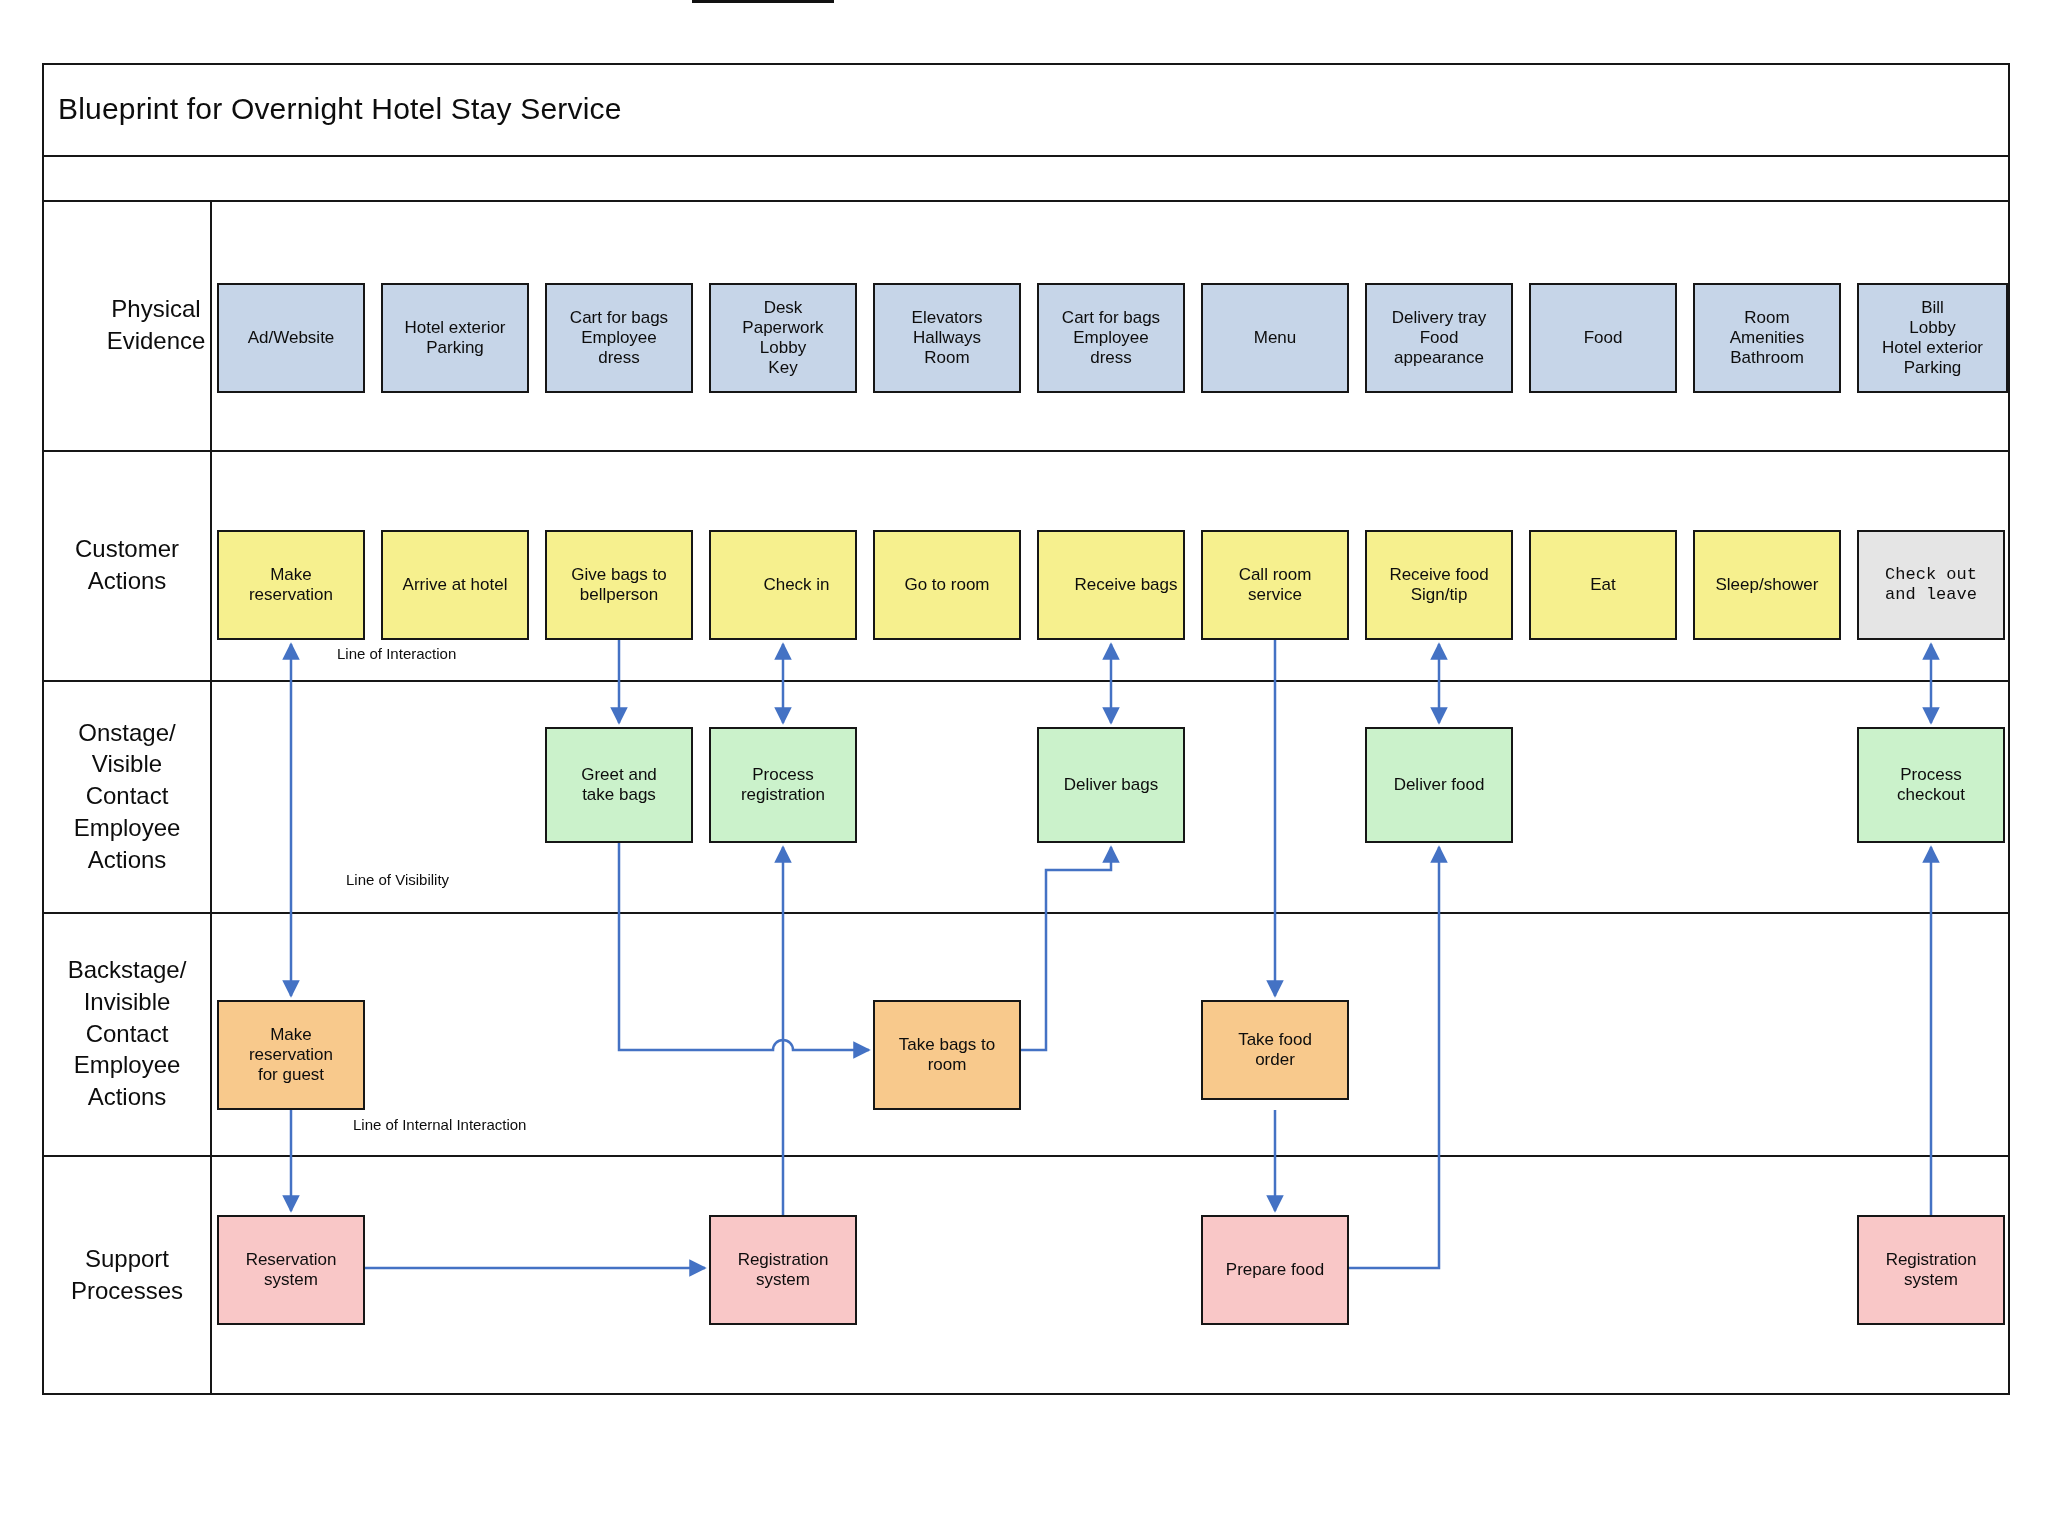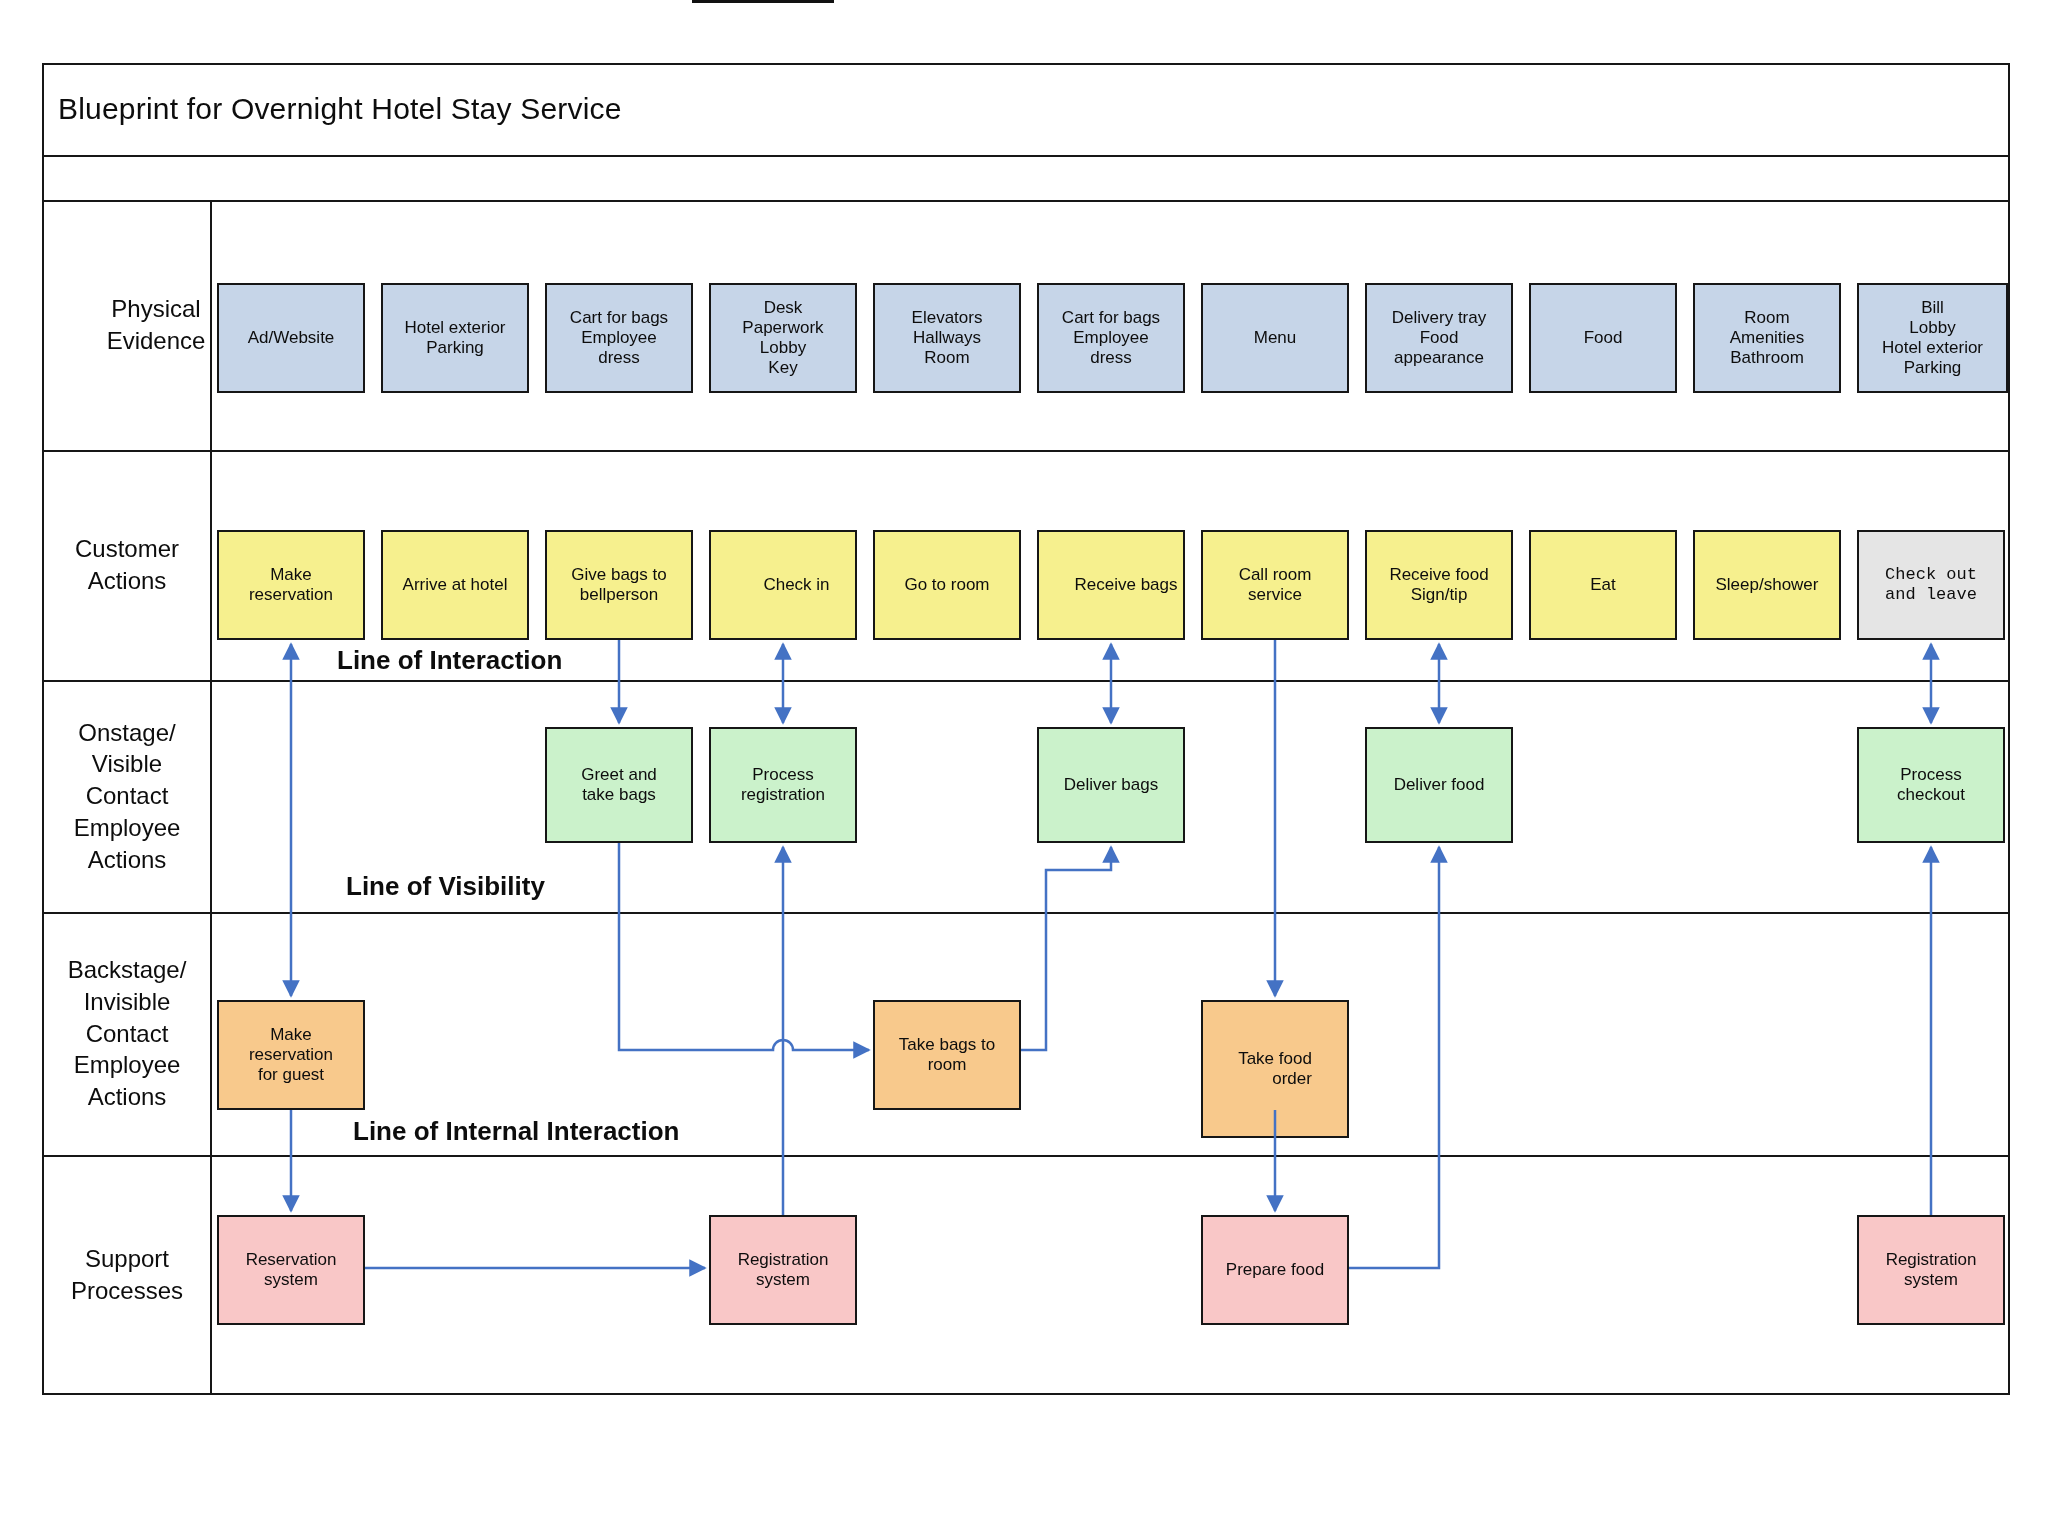--- a/index.html
+++ b/index.html
@@ -22,21 +22,21 @@
     position:absolute; left:44px; width:166px; display:flex; align-items:center;
     justify-content:center; text-align:center; white-space:pre-line;
     font-size:24px; line-height:1.32; color:#0d0d0d;
   }
   .box {
     position:absolute; border:2px solid #161616; box-sizing:border-box;
     display:flex; align-items:center; justify-content:center; text-align:center;
     white-space:pre-line; font-size:17px; line-height:1.18; color:#0d0d0d; padding:2px;
   }
   .sep-label {
-    position:absolute; font-weight:bold; font-size:26px; color:#0d0d0d; white-space:nowrap;
+    position:absolute; font-weight:normal; font-size:15px; color:#0d0d0d; white-space:nowrap;
   }
   svg.arrow-layer { position:absolute; left:0; top:0; pointer-events:none; }
   .artifact { position:absolute; background:#111; }
 </style>
 </head>
 <body>
 
 <div class="canvas">
 
   <div class="artifact" style="left:692px; top:0; width:142px; height:3px;"></div>
@@ -130,21 +130,21 @@
 registration</div>
       <div class="box" style="left: 1037px; top: 727px; width: 148px; height: 116px; background: rgb(203, 242, 203);">Deliver bags</div>
       <div class="box" style="left: 1365px; top: 727px; width: 148px; height: 116px; background: rgb(203, 242, 203);">Deliver food</div>
       <div class="box" style="left: 1857px; top: 727px; width: 148px; height: 116px; background: rgb(203, 242, 203);">Process
 checkout</div>
       <div class="box" style="left: 217px; top: 1000px; width: 148px; height: 110px; background: rgb(248, 201, 140);">Make
 reservation
 for guest</div>
       <div class="box" style="left: 873px; top: 1000px; width: 148px; height: 110px; background: rgb(248, 201, 140);">Take bags to
 room</div>
-      <div class="box" style="left: 1201px; top: 1000px; width: 148px; height: 138px; background: rgb(248, 201, 140); text-align: right;">Take food
+      <div class="box" style="left: 1201px; top: 1000px; width: 148px; height: 100px; background: rgb(248, 201, 140);">Take food
 order</div>
       <div class="box" style="left: 217px; top: 1215px; width: 148px; height: 110px; background: rgb(249, 199, 199);">Reservation
 system</div>
       <div class="box" style="left: 709px; top: 1215px; width: 148px; height: 110px; background: rgb(249, 199, 199);">Registration
 system</div>
       <div class="box" style="left: 1201px; top: 1215px; width: 148px; height: 110px; background: rgb(249, 199, 199);">Prepare food</div>
       <div class="box" style="left: 1857px; top: 1215px; width: 148px; height: 110px; background: rgb(249, 199, 199);">Registration
 system</div>
     </div>
 

